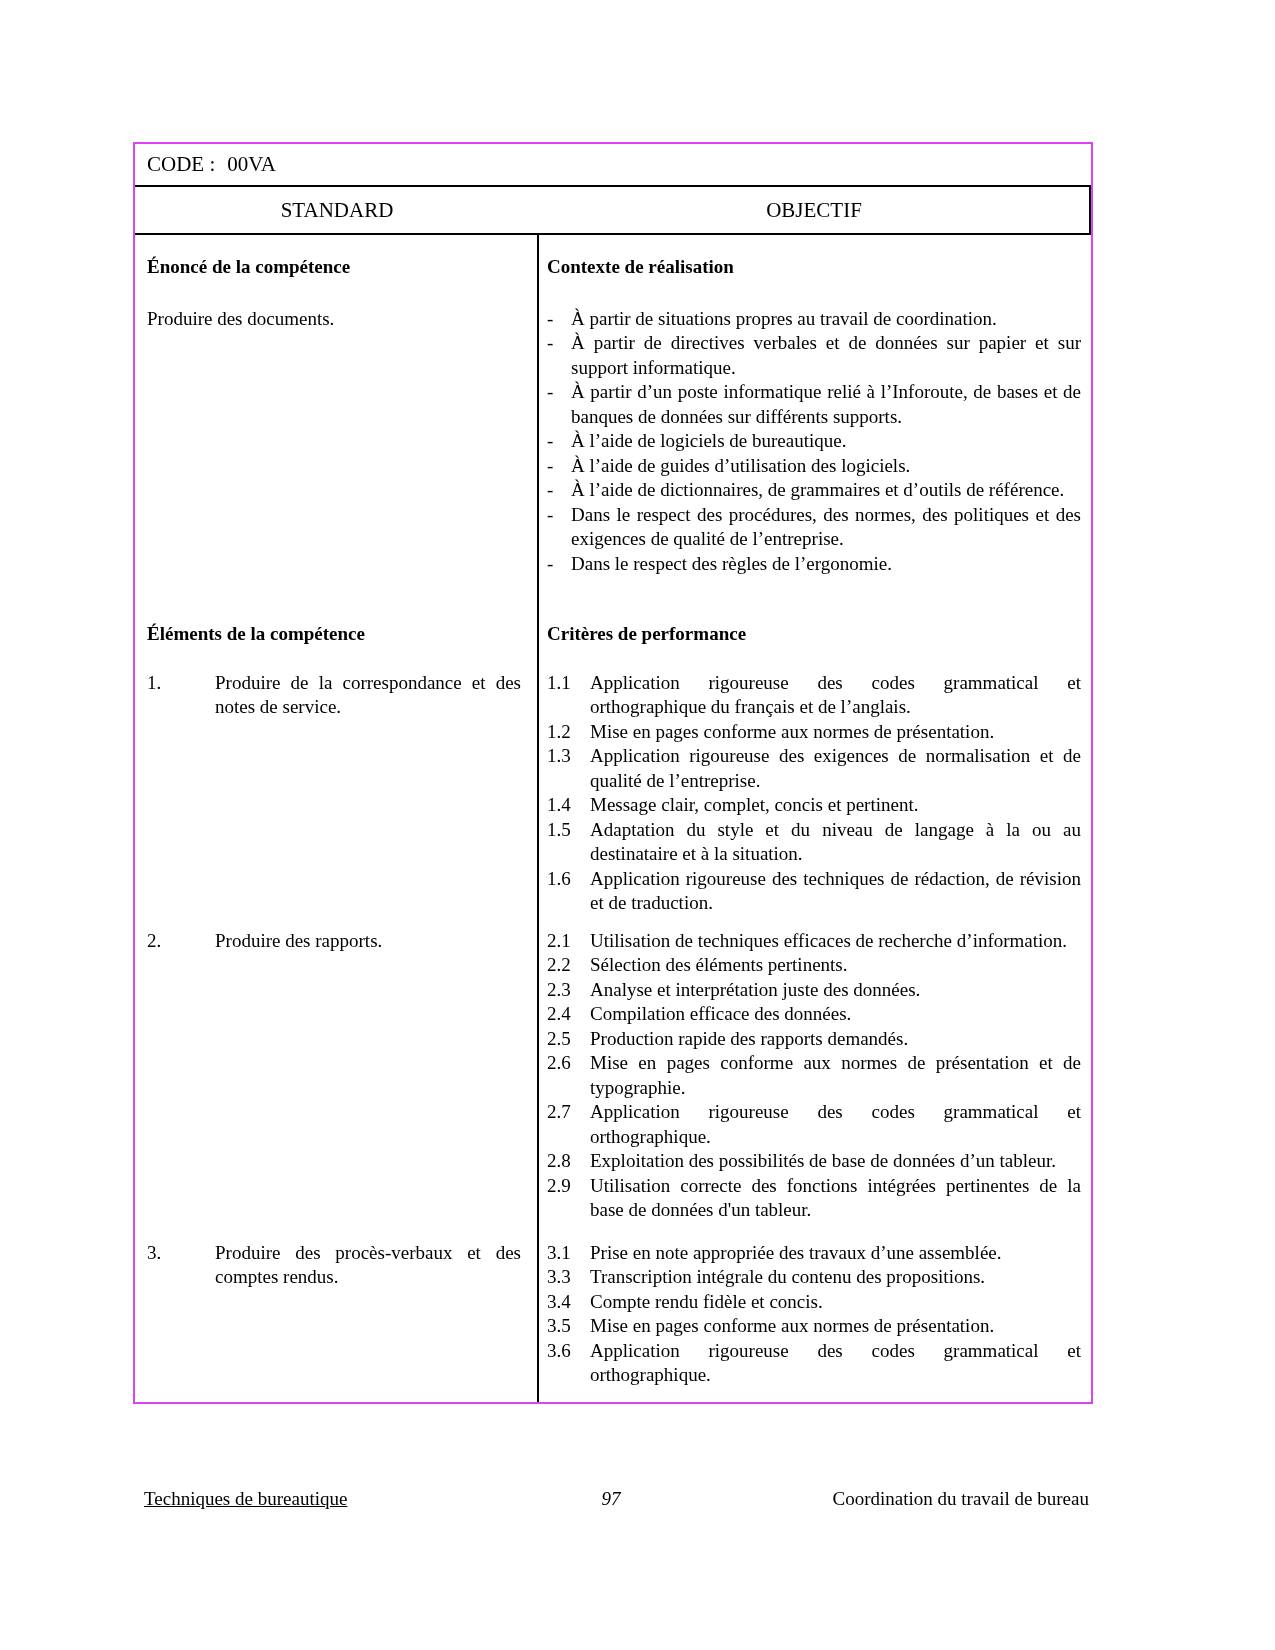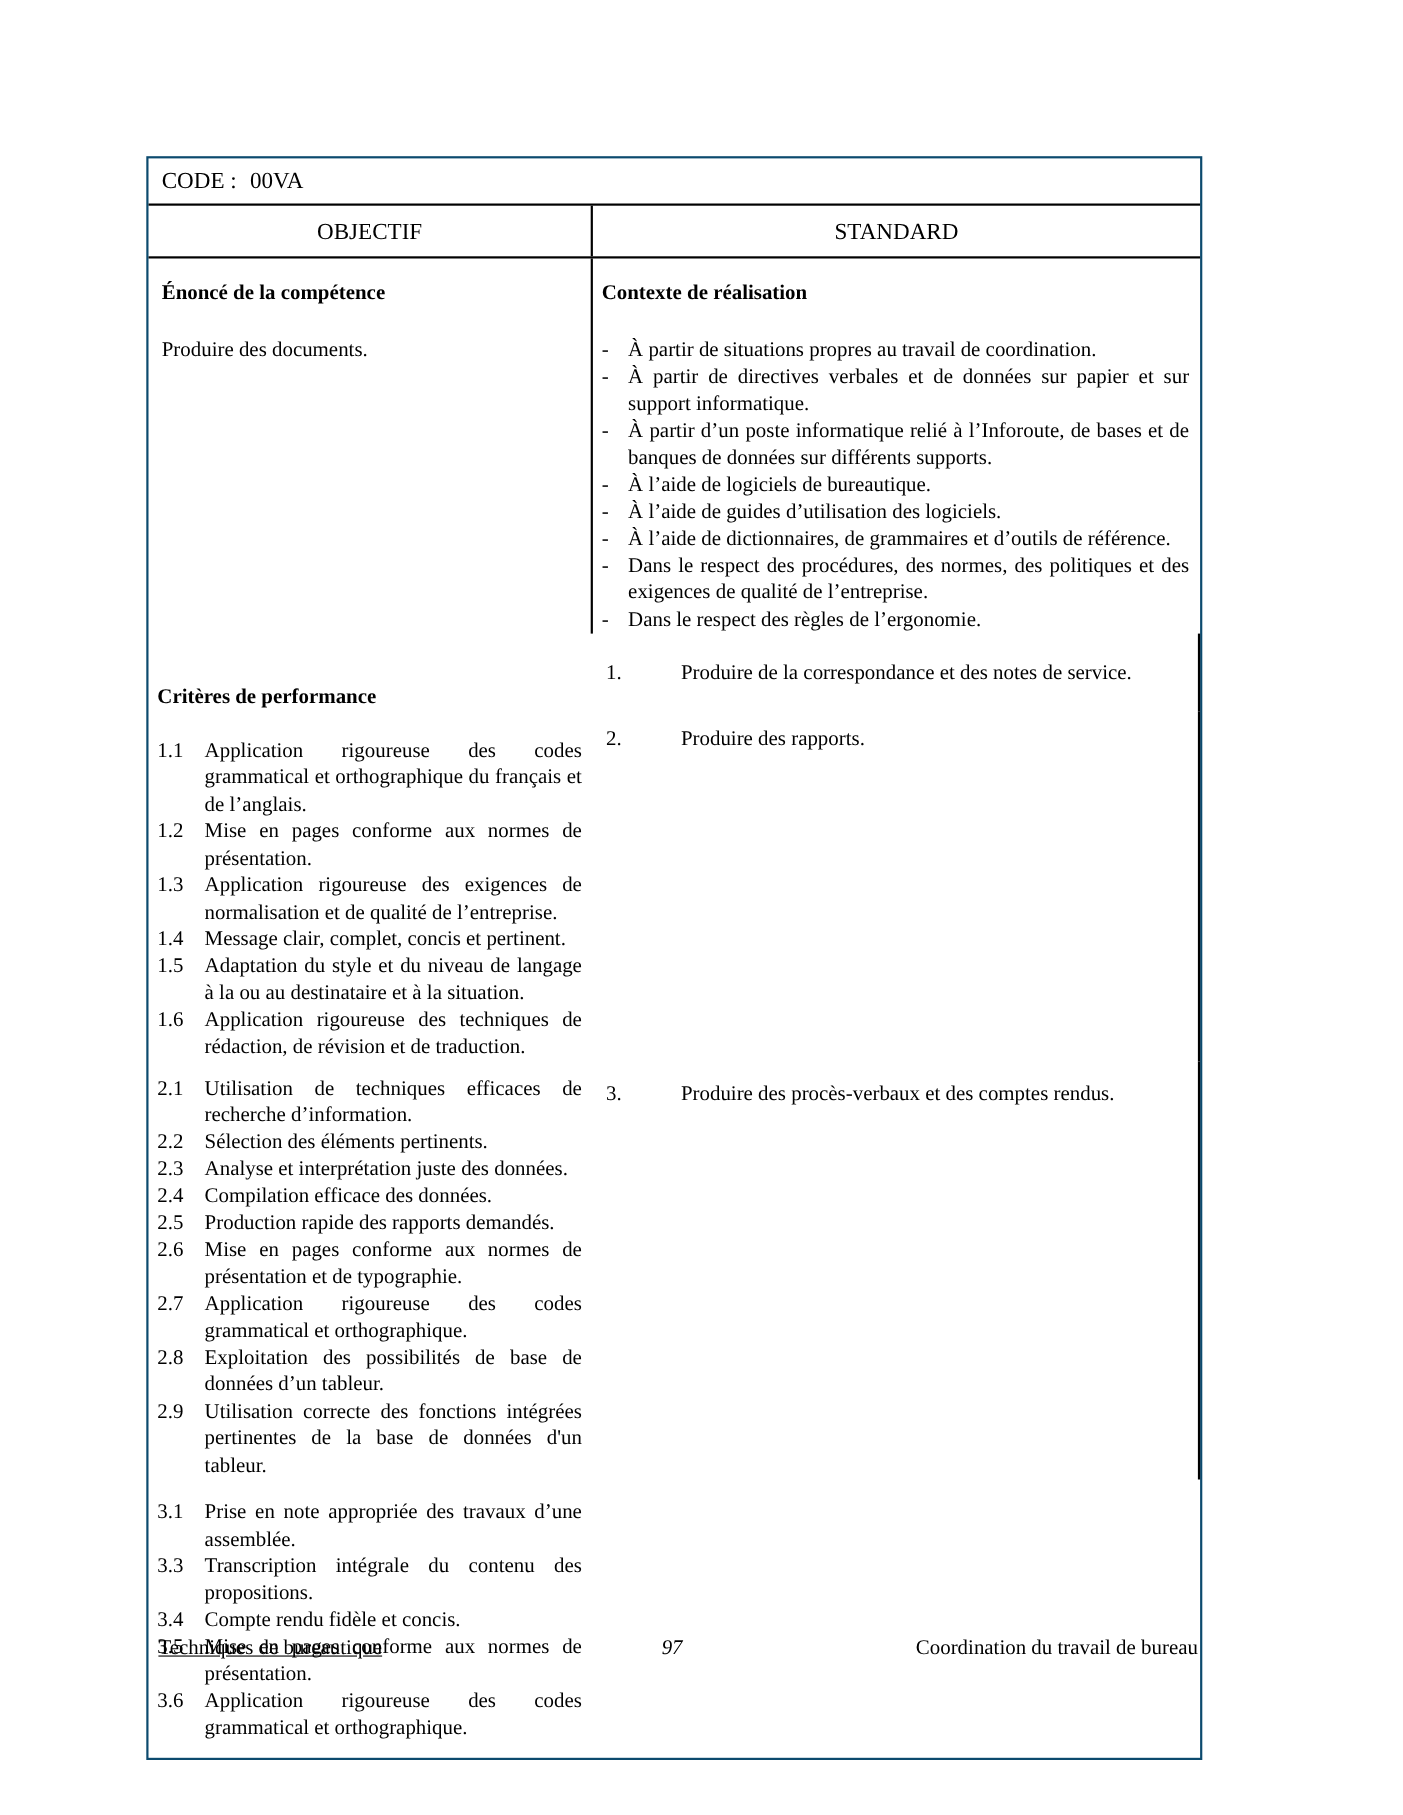--- a/index.html
+++ b/index.html
@@ -6,21 +6,21 @@
   body {
     width: 1275px; height: 1650px;
     background: #ffffff;
     font-family: "Liberation Serif", serif;
     color: #000;
   }
   .page { position: relative; width: 1275px; height: 1650px; background: #fff; overflow: hidden; }
 
   .doc {
     position: absolute; left: 133px; top: 142px; width: 956px;
-    border: 2px solid #0c4a6e;
+    border: 2px solid #d946ef;
     font-size: 19px; line-height: 24.5px;
   }
 
   .code-row {
     border-bottom: 2px solid #000;
     padding: 8px 12px 8px 12px;
     font-size: 21px;
   }
   .code-row .code-value { margin-left: 12px; }
 
@@ -63,22 +63,22 @@
 
 <div class="page">
 
   <div class="doc">
 
     <div class="code-row">
       <span>CODE :</span><span class="code-value">00VA</span>
     </div>
 
     <div class="head-row">
+      <div class="head-cell">STANDARD</div>
       <div class="head-cell hl">OBJECTIF</div>
-      <div class="head-cell">STANDARD</div>
     </div>
 
     <div class="body">
 
       <div class="cell-l r1">
         <div class="sec-title mb">Énoncé de la compétence</div>
         <div>Produire des documents.</div>
       </div>
       <div class="cell-r r1">
         <div class="sec-title mb">Contexte de réalisation</div>
@@ -109,20 +109,23 @@
         <div class="dash-item">
           <span class="dash">-</span>
           <span class="dash-text">Dans le respect des procédures, des normes, des politiques et des exigences de qualité de l’entreprise.</span>
         </div>
         <div class="dash-item">
           <span class="dash">-</span>
           <span class="dash-text">Dans le respect des règles de l’ergonomie.</span>
         </div>
       </div>
 
+      <div class="cell-l r2">
+        <div class="sec-title">Éléments de la compétence</div>
+      </div>
       <div class="cell-r r2">
         <div class="sec-title">Critères de performance</div>
       </div>
 
       <div class="cell-l r3">
         <div class="elem-item">
           <span class="elem-num">1.</span>
           <span class="elem-text">Produire de la correspondance et des notes de service.</span>
         </div>
       </div>

